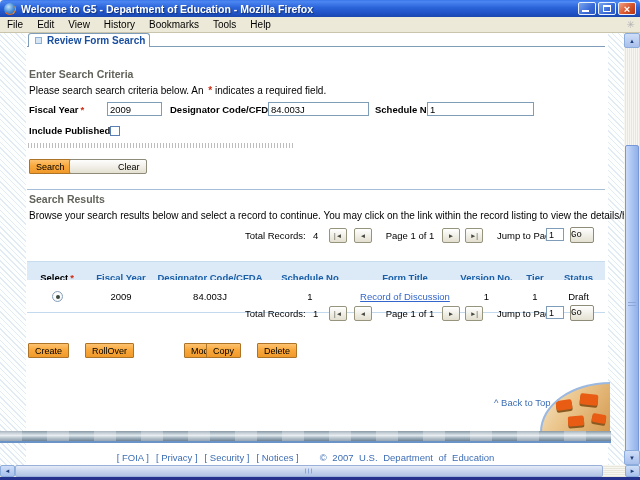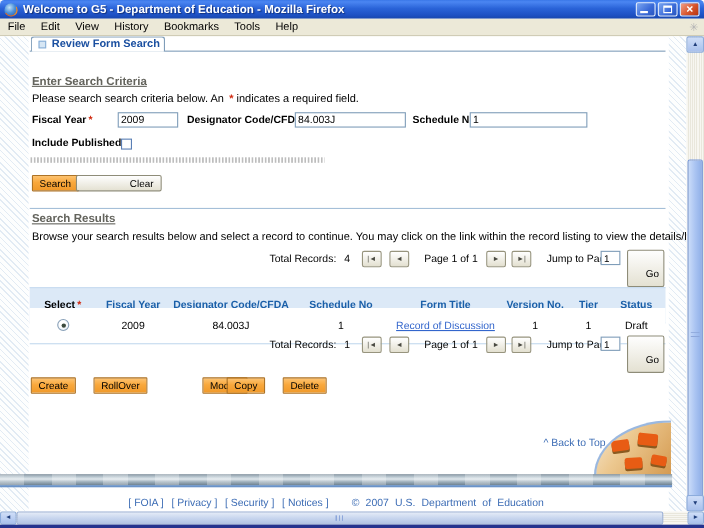--- a/index.html
+++ b/index.html
@@ -41,21 +41,21 @@
   .stripe{position:absolute;top:0;bottom:0;
     background:repeating-linear-gradient(45deg,#e2ebf4 0 1px,#fdfefe 1px 4px);}
   .stripe.left{left:0;width:26px;}
   .stripe.right{right:0;width:16px;}
   .tabline{position:absolute;top:13px;left:27px;width:578px;border-top:1px solid #7f9db9;}
   .tab{position:absolute;top:0;left:28px;width:122px;height:14px;background:#fff;
     border:1px solid #7f9db9;border-bottom:none;border-radius:3px 3px 0 0;z-index:2;
     display:flex;align-items:center;gap:5px;padding:0 6px;}
   .tab-icon{width:7px;height:7px;background:#d6e6f4;border:1px solid #8ab0d8;flex:0 0 auto;}
   .tab-label{font-size:10px;font-weight:bold;color:#1a4fa0;white-space:nowrap;}
-  .sec-heading{position:absolute;font-size:10.5px;font-weight:bold;color:#63635c;text-decoration:underline;}
+  .sec-heading{position:absolute;font-size:10.5px;font-weight:bold;color:#63635c;}
   .instr{position:absolute;font-size:10px;color:#000;white-space:nowrap;}
   .req{color:#d02a10;font-weight:bold;padding-left:2px;}
   .flabel{position:absolute;font-size:9.5px;font-weight:bold;color:#000;white-space:nowrap;}
   .tinput{position:absolute;height:14px;border:1px solid #7f9db9;font-family:"Liberation Sans",sans-serif;
     font-size:9.5px;padding:0 2px;background:#fff;color:#000;}
   .checkbox{position:absolute;width:10px;height:10px;border:1px solid #5a7fb5;background:#fdfefe;}
   .dotted{position:absolute;height:5px;
     background-image:radial-gradient(circle,#bdbdbd 0.9px,rgba(0,0,0,0) 1px);background-size:3px 2px;}
   .btn-orange{position:absolute;height:15px;padding:1px 6px;font-family:"Liberation Sans",sans-serif;
     font-size:9px;color:#000;background:linear-gradient(180deg,#fdc371,#f9a83c 45%,#f0992a);
@@ -72,21 +72,21 @@
     color:#4a4a42;background:linear-gradient(180deg,#fff,#e3e0d0);border:1px solid #97947e;border-radius:2px;
     padding:0;font-family:"Liberation Sans",sans-serif;}
   .pg-first{left:329px;top:1px;} .pg-prev{left:354px;top:1px;}
   .pg-text{position:absolute;left:378px;top:3px;width:64px;text-align:center;}
   .pg-next{left:442px;top:1px;} .pg-last{left:465px;top:1px;}
   .jump-label{position:absolute;left:497px;top:3px;}
   .jump-input{position:absolute;left:546px;top:1px;width:18px;height:13px;border:1px solid #7f9db9;
     font-size:9px;padding:0 2px;font-family:"Liberation Sans",sans-serif;}
   .go-btn{position:absolute;left:570px;top:0;width:24px;height:16px;font-size:9px;text-align:left;
     background:linear-gradient(180deg,#fefefe,#e4e1d2);border:1px solid #8e8c78;border-radius:2px;
-    padding:16px;font-family:Liberation Sans, sans-serif;}
+    padding:0;font-family:Liberation Mono, monospace;}
   
   .thead,.trow{position:absolute;left:27px;width:578px;height:33px;display:flex;align-items:center;}
   .thead{background:#dce9f7;border-top:1px solid #c8dcf0;border-bottom:1px solid #c8dcf0;}
   .trow{background:#fff;border-bottom:1px solid #c2d9ee;}
   .th,.td{text-align:center;white-space:nowrap;overflow:visible;font-size:9.5px;}
   .th{font-weight:bold;color:#000;}
   .th.sortable{color:#1a5fa8;text-decoration:underline;cursor:pointer;}
   .c0{width:60px;} .c1{width:68px;} .c2{width:110px;} .c3{width:90px;}
   .c4{width:100px;} .c5{width:63px;} .c6{width:34px;} .c7{width:53px;}
   .rowlink{color:#3366cc;text-decoration:underline;cursor:pointer;}

